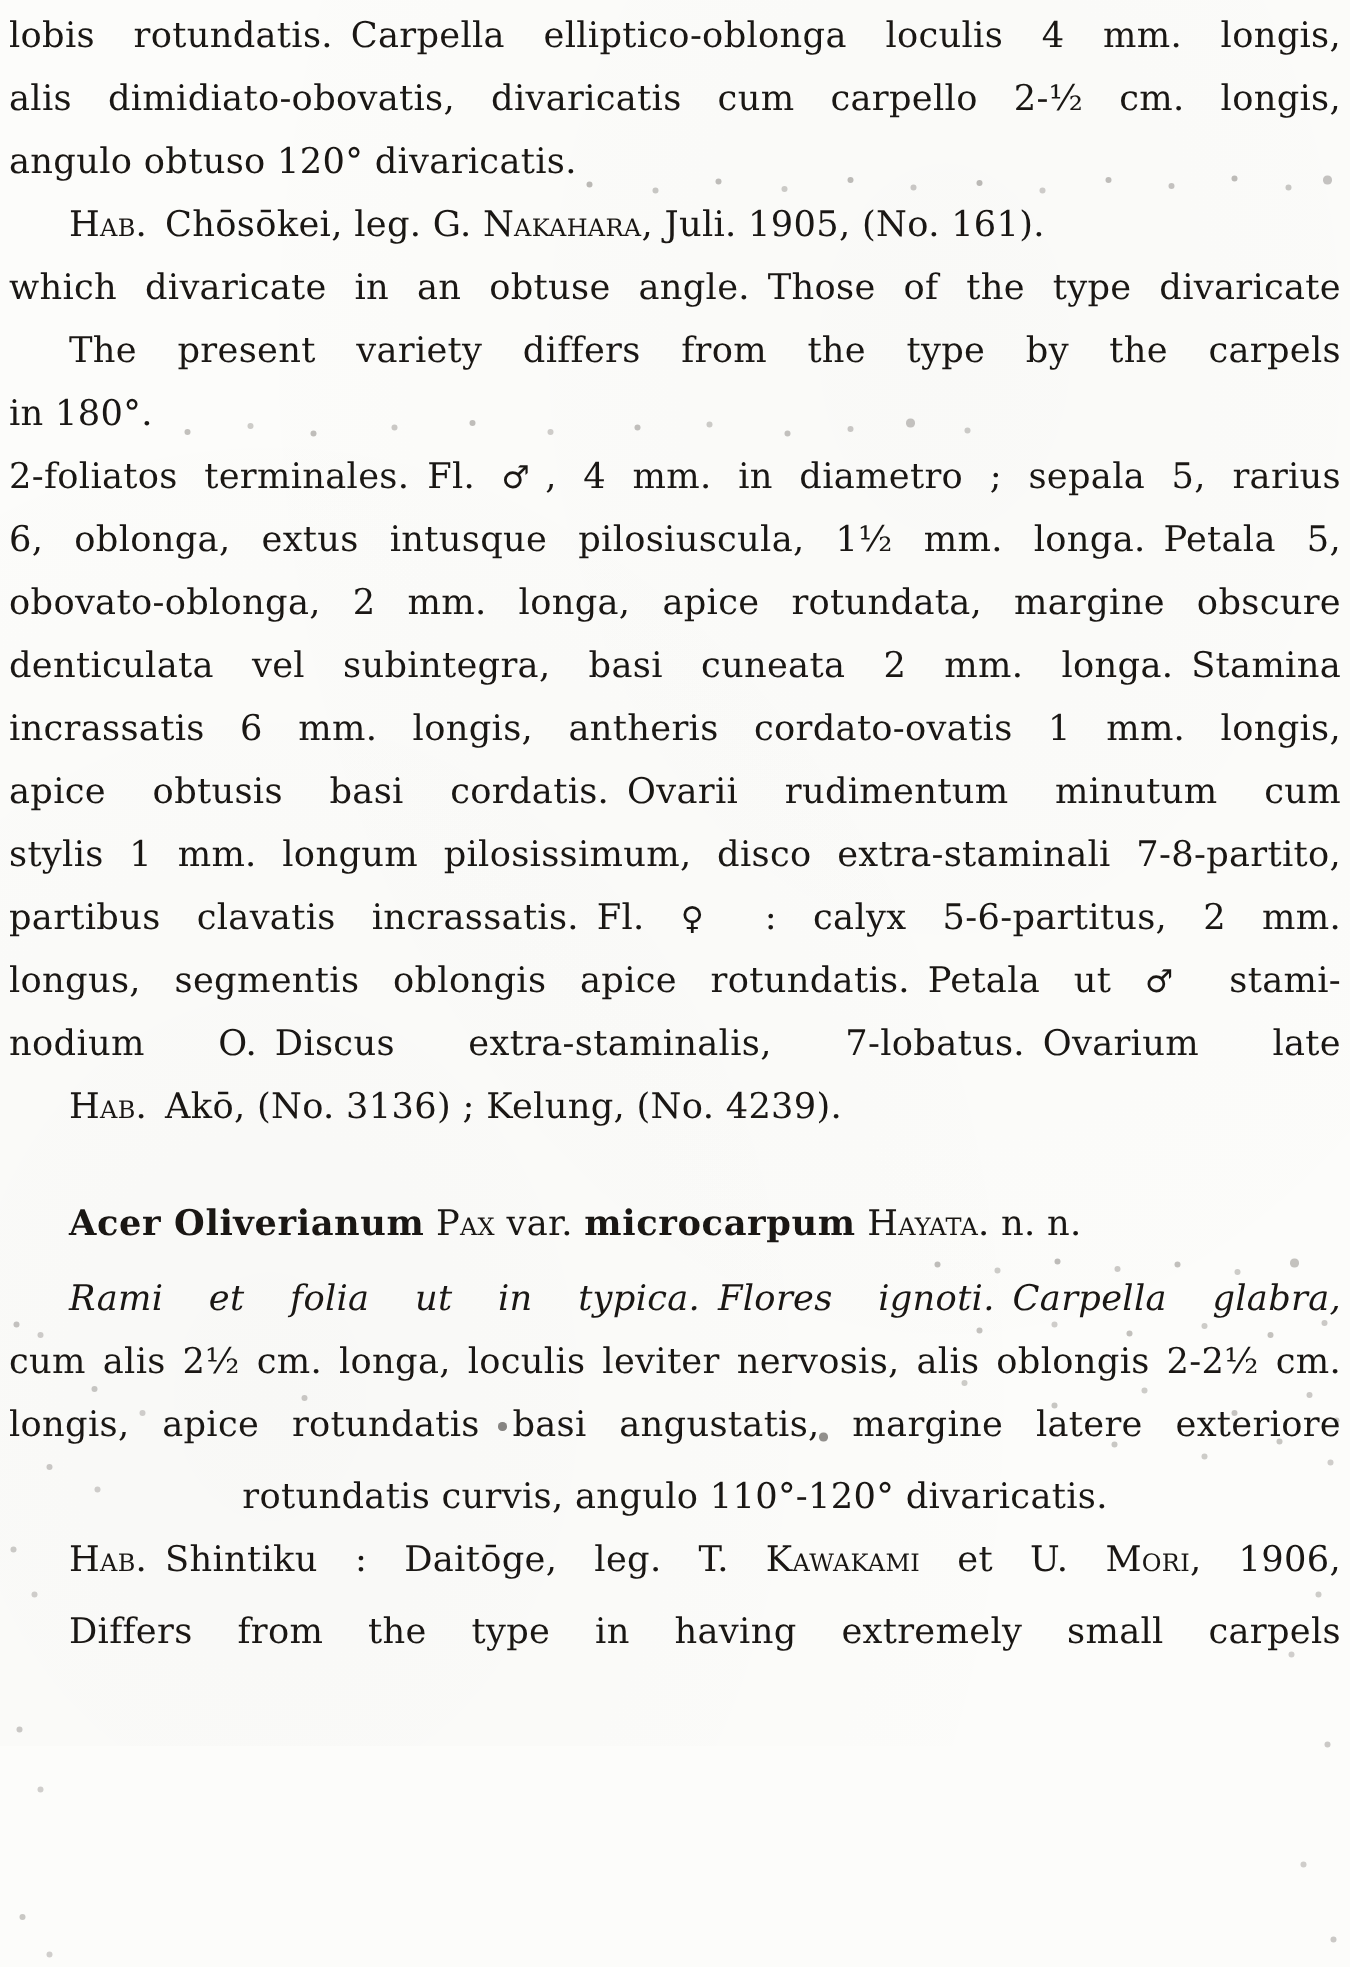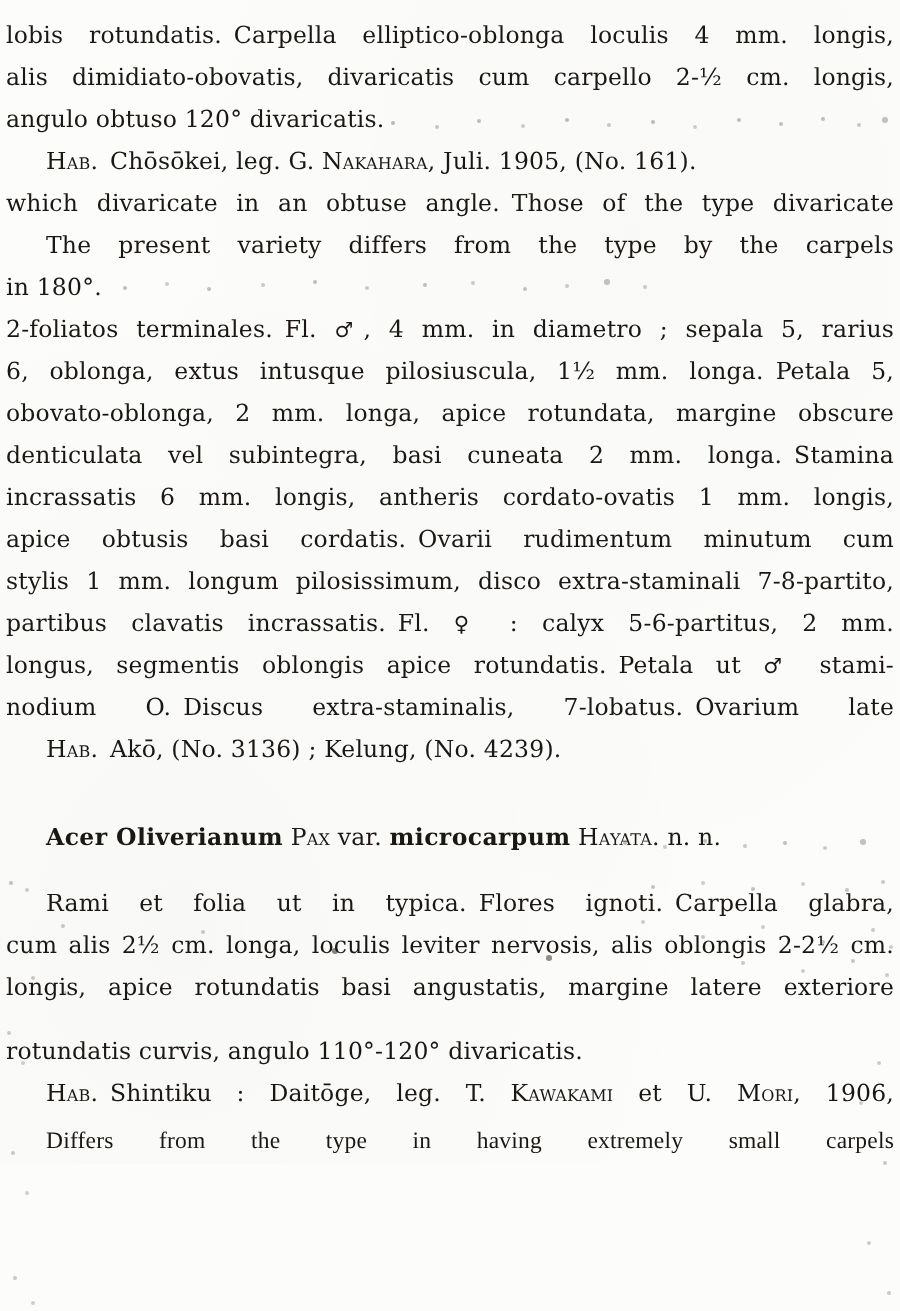--- a/index.html
+++ b/index.html
@@ -13,21 +13,21 @@
     background: var(--paper, #fcfcfa);
     color: var(--ink, #1a1714);
     font-family: "DejaVu Serif", "Liberation Serif", serif;
     position: relative;
   }
   .page {
     position: relative;
     width: 900px;
     height: 1164px;
     box-sizing: border-box;
-    padding: 14px 6px 0 6px;
+    padding: 2px 6px 0 6px;
     
     background:
       radial-gradient(ellipse at 70% 20%, rgba(0,0,0,0.012), rgba(0,0,0,0) 60%),
       radial-gradient(ellipse at 20% 80%, rgba(0,0,0,0.015), rgba(0,0,0,0) 55%);
   }
   .textcol {
     position: relative;
     z-index: 2;
   }
   .line {
@@ -149,21 +149,21 @@
       <div class="line just"><span>6, oblonga, extus intusque pilosiuscula, 1½ mm. longa. Petala 5,</span></div>
       <div class="line just"><span>obovato-oblonga, 2 mm. longa, apice rotundata, margine obscure</span></div>
       <div class="line just"><span>denticulata vel subintegra, basi cuneata 2 mm. longa. Stamina</span></div>
       <div class="line just"><span>incrassatis 6 mm. longis, antheris cordato-ovatis 1 mm. longis,</span></div>
       <div class="line just"><span>apice obtusis basi cordatis. Ovarii rudimentum minutum cum</span></div>
       <div class="line just"><span>stylis 1 mm. longum pilosissimum, disco extra-staminali 7-8-partito,</span></div>
       <div class="line just"><span>partibus clavatis incrassatis. Fl. </span><span class="sym">♀</span><span> : calyx 5-6-partitus, 2 mm.</span></div>
       <div class="line just"><span>longus, segmentis oblongis apice rotundatis. Petala ut </span><span class="sym">♂</span><span> stami-</span></div>
       <div class="line just"><span>nodium O. Discus extra-staminalis, 7-lobatus. Ovarium late</span></div>
       <div class="line ind"><span class="sc">Hab.</span><span> Akō, (No. 3136) ; Kelung, (No. 4239).</span></div>
-      <div class="line ind heading" style="margin-top: 46px;"><span class="b">Acer Oliverianum</span><span> </span><span class="sc">Pax</span><span> var. </span><span class="b">microcarpum</span><span> </span><span class="sc">Hayata</span><span>. n. n.</span></div>
-      <div class="line just ind" style="margin-top: 24px;"><span>Rami et folia ut in typica. Flores ignoti. Carpella glabra,</span></div>
+      <div class="line ind heading" style="margin-top: 36px;"><span class="b">Acer Oliverianum</span><span> </span><span class="sc">Pax</span><span> var. </span><span class="b">microcarpum</span><span> </span><span class="sc">Hayata</span><span>. n. n.</span></div>
+      <div class="line just ind" style="margin-top: 8px; font-style: italic;"><span>Rami et folia ut in typica. Flores ignoti. Carpella glabra,</span></div>
       <div class="line just"><span>cum alis 2½ cm. longa, loculis leviter nervosis, alis oblongis 2-2½ cm.</span></div>
       <div class="line just"><span>longis, apice rotundatis basi angustatis, margine latere exteriore</span></div>
-      <div class="line" style="margin-top: 22px;"><span>rotundatis curvis, angulo 110°-120° divaricatis.</span></div>
+      <div class="line" style="margin-top: 6px; text-align: center;"><span>rotundatis curvis, angulo 110°-120° divaricatis.</span></div>
       <div class="line just ind"><span class="sc">Hab.</span><span> Shintiku : Daitōge, leg. T. </span><span class="sc">Kawakami</span><span> et U. </span><span class="sc">Mori</span><span>, 1906,</span></div>
-      <div class="line just ind" style="margin-top: 6px; font-family: Liberation Serif, serif;"><span>Differs from the type in having extremely small carpels</span></div>
+      <div class="line just ind" style="margin-top: 6px;"><span>Differs from the type in having extremely small carpels</span></div>
     </div>
 </div>
 
 </body></html>

